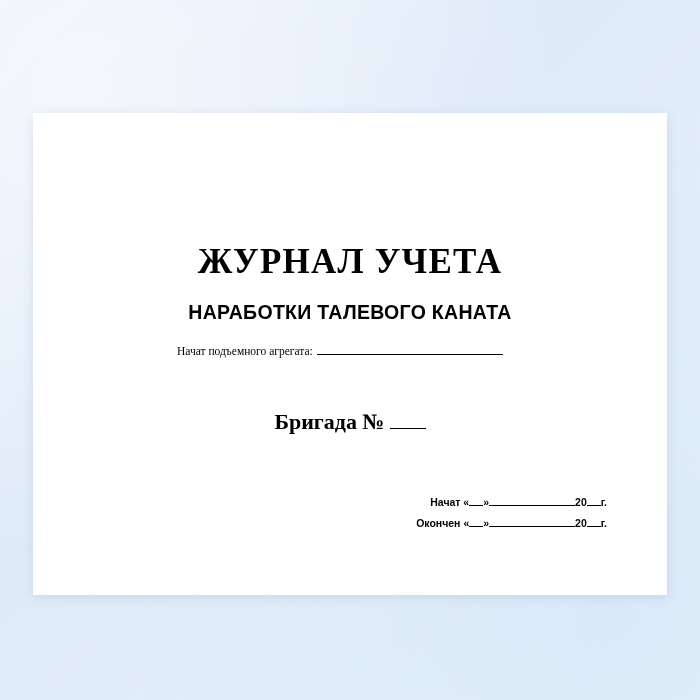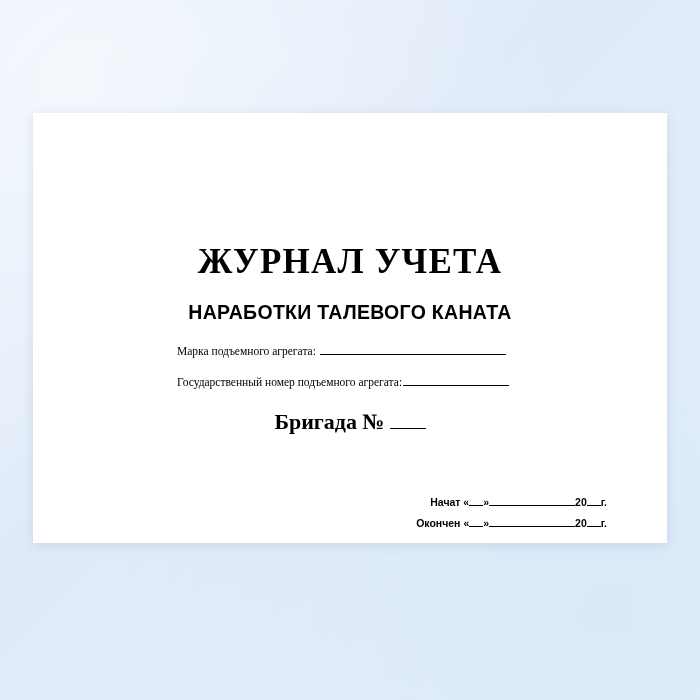--- a/index.html
+++ b/index.html
@@ -26,21 +26,21 @@
     background:
       radial-gradient(circle at 12% 12%, rgba(255,255,255,0.55), rgba(255,255,255,0) 55%),
       radial-gradient(circle at 88% 88%, rgba(210,228,246,0.6), rgba(255,255,255,0) 60%);
     pointer-events: none;
   }
   #cover {
     position: absolute;
     left: 33px;
     top: 113px;
     width: 634px;
-    height: 430px;
+    height: 482px;
     background: #ffffff;
     box-shadow: 0 2px 10px rgba(90,120,160,0.18);
   }
   .title-block {
     position: absolute;
     left: 0;
     right: 0;
     top: 131px;
     text-align: center;
   }
@@ -138,26 +138,23 @@
 
 <div id="page">
   <div id="cover">
 
     <div class="title-block">
       <div class="title-main">ЖУРНАЛ УЧЕТА</div>
       <div class="title-sub">НАРАБОТКИ ТАЛЕВОГО КАНАТА</div>
     </div>
 
     <div class="field-row" id="field-mark">
-      <span class="label">Марка подъемного агрегата:</span><span class="rule"></span>
+      <span class="label">Начат подъемного агрегата:</span><span class="rule"></span>
     </div>
 
-    <div class="field-row" id="field-gosnomer">
-      <span class="label">Государственный номер подъемного агрегата:</span><span class="rule"></span>
-    </div>
 
     <div id="brigade">
       <span>Бригада №</span><span class="rule"></span>
     </div>
 
     <div class="bottom-line" id="line-start">
       <span>Начат «</span><span class="small-rule"></span><span>»</span><span class="rule"></span><span>20</span><span class="small-rule"></span><span>г.</span>
     </div>
 
     <div class="bottom-line" id="line-end">

